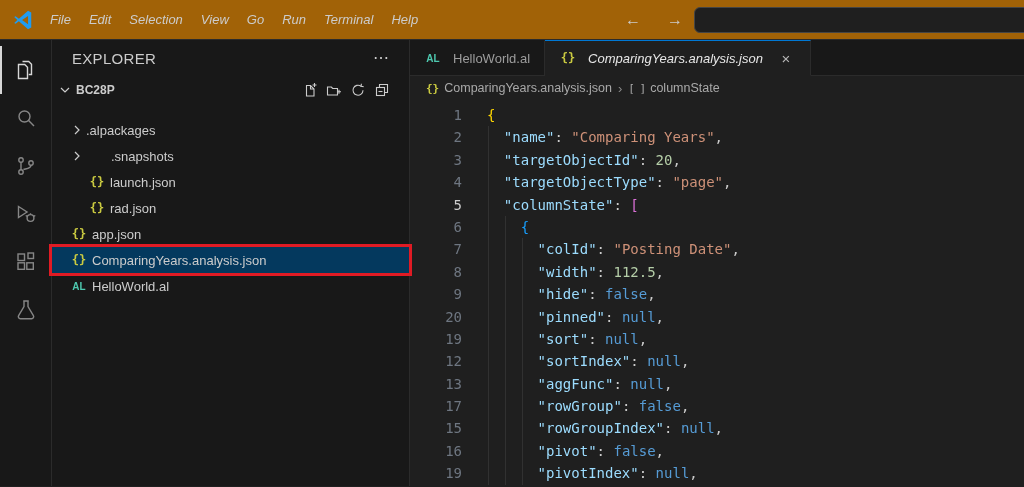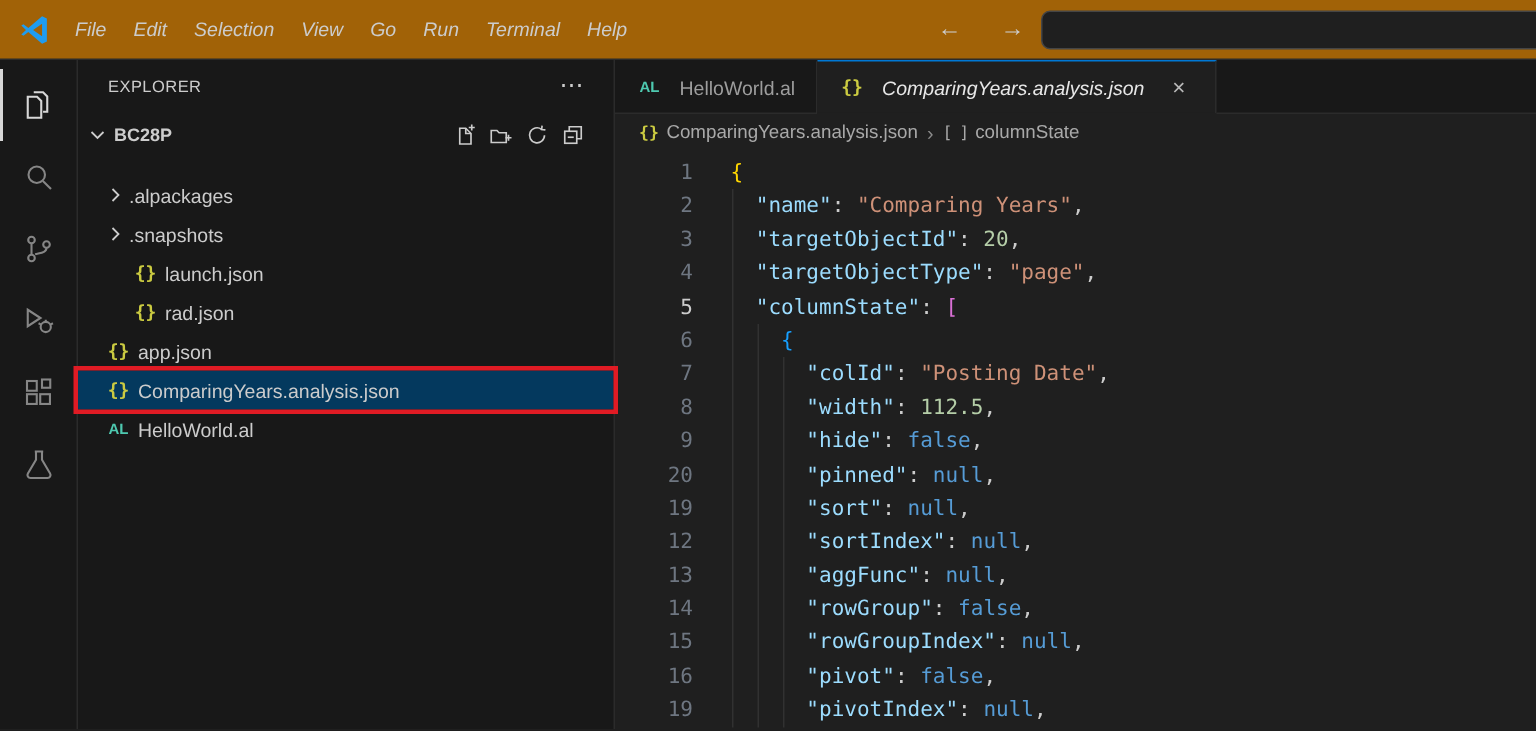--- a/index.html
+++ b/index.html
@@ -27,21 +27,21 @@
   
   .main { display:flex; height:446px; }
   
   .activitybar { width:52px; background:#181818; border-right:1px solid #2b2b2b; display:flex; flex-direction:column; padding-top:6px; flex-shrink:0; }
   .ab-item { height:48px; display:flex; align-items:center; justify-content:center; color:#868686; border-left:2px solid transparent; border-right:2px solid transparent; cursor:pointer; }
   .ab-item.active { color:#d7d7d7; border-left-color:#d7d7d7; }
   .ab-item svg { display:block; }
   
   .sidebar { width:358px; background:#181818; border-right:1px solid #2b2b2b; display:flex; flex-direction:column; flex-shrink:0; position:relative; }
   .sidebar-header { height:36px; display:flex; align-items:center; padding:0 14px 0 20px; }
-  .sidebar-title { font-size:11px; color:#cccccc; letter-spacing:.3px; }
+  .sidebar-title { font-size:15px; color:#cccccc; letter-spacing:.3px; }
   .sidebar-more { margin-left:auto; color:#cccccc; font-size:16px; line-height:1; padding:2px 6px; border-radius:4px; cursor:pointer; }
   .section-row { height:28px; display:flex; align-items:center; color:#cccccc; padding-left:4px; cursor:pointer; }
   .section-name { font-weight:700; font-size:12px; margin-left:2px; }
   .section-actions { margin-left:auto; display:flex; align-items:center; gap:6px; padding-right:18px; color:#cccccc; }
   .action-icon { width:18px; height:18px; display:flex; align-items:center; justify-content:center; border-radius:4px; cursor:pointer; }
   .tree { margin-top:13px; font-size:13px; }
   .tree-row { height:26px; display:flex; align-items:center; color:#cccccc; cursor:pointer; }
   .tree-row.selected { background:var(--c-selection_bg,#04395e); }
   .tree-row.annotated { outline:3px solid var(--c-annotation,#e01b24); outline-offset:0; position:relative; z-index:2; }
   .chevron { width:18px; height:16px; display:flex; align-items:center; justify-content:center; flex-shrink:0; }
@@ -195,21 +195,21 @@
     </div>
     <div class="tree">
         <div class="tree-row" style="padding-left: 16px;">
           <span class="chevron collapsed">
             <svg width="16" height="16" viewBox="0 0 16 16">
               <path d="M6 4l4 4-4 4" fill="none" stroke="currentColor" stroke-width="1.2"></path>
             </svg>
           </span>
           <span class="tree-label">.alpackages</span>
         </div>
-        <div class="tree-row" style="padding-left: 16px;">
+        <div class="tree-row" style="padding-left: 16px; gap: 25px;">
           <span class="chevron collapsed">
             <svg width="16" height="16" viewBox="0 0 16 16">
               <path d="M6 4l4 4-4 4" fill="none" stroke="currentColor" stroke-width="1.2"></path>
             </svg>
           </span>
           <span class="tree-label">.snapshots</span>
         </div>
         <div class="tree-row" style="padding-left: 36px;">
           <span class="file-icon json">{}</span>
           <span class="tree-label">launch.json</span>
@@ -261,21 +261,21 @@
           <div class="ln">4</div>
           <div class="ln active">5</div>
           <div class="ln">6</div>
           <div class="ln">7</div>
           <div class="ln">8</div>
           <div class="ln">9</div>
           <div class="ln">20</div>
           <div class="ln">19</div>
           <div class="ln">12</div>
           <div class="ln">13</div>
-          <div class="ln">14</div>
+          <div class="ln">17</div>
           <div class="ln">15</div>
           <div class="ln">16</div>
           <div class="ln">19</div>
         </div>
       <div class="code"><div class="code-line"><span class="tk-b1">{</span></div><div class="code-line"><span class="tk-p">  </span><span class="tk-k">"name"</span><span class="tk-p">: </span><span class="tk-s">"Comparing Years"</span><span class="tk-p">,</span></div><div class="code-line"><span class="tk-p">  </span><span class="tk-k">"targetObjectId"</span><span class="tk-p">: </span><span class="tk-n">20</span><span class="tk-p">,</span></div><div class="code-line"><span class="tk-p">  </span><span class="tk-k">"targetObjectType"</span><span class="tk-p">: </span><span class="tk-s">"page"</span><span class="tk-p">,</span></div><div class="code-line"><span class="tk-p">  </span><span class="tk-k">"columnState"</span><span class="tk-p">: </span><span class="tk-b2">[</span></div><div class="code-line"><span class="tk-p">    </span><span class="tk-b3">{</span></div><div class="code-line"><span class="tk-p">      </span><span class="tk-k">"colId"</span><span class="tk-p">: </span><span class="tk-s">"Posting Date"</span><span class="tk-p">,</span></div><div class="code-line"><span class="tk-p">      </span><span class="tk-k">"width"</span><span class="tk-p">: </span><span class="tk-n">112.5</span><span class="tk-p">,</span></div><div class="code-line"><span class="tk-p">      </span><span class="tk-k">"hide"</span><span class="tk-p">: </span><span class="tk-w">false</span><span class="tk-p">,</span></div><div class="code-line"><span class="tk-p">      </span><span class="tk-k">"pinned"</span><span class="tk-p">: </span><span class="tk-w">null</span><span class="tk-p">,</span></div><div class="code-line"><span class="tk-p">      </span><span class="tk-k">"sort"</span><span class="tk-p">: </span><span class="tk-w">null</span><span class="tk-p">,</span></div><div class="code-line"><span class="tk-p">      </span><span class="tk-k">"sortIndex"</span><span class="tk-p">: </span><span class="tk-w">null</span><span class="tk-p">,</span></div><div class="code-line"><span class="tk-p">      </span><span class="tk-k">"aggFunc"</span><span class="tk-p">: </span><span class="tk-w">null</span><span class="tk-p">,</span></div><div class="code-line"><span class="tk-p">      </span><span class="tk-k">"rowGroup"</span><span class="tk-p">: </span><span class="tk-w">false</span><span class="tk-p">,</span></div><div class="code-line"><span class="tk-p">      </span><span class="tk-k">"rowGroupIndex"</span><span class="tk-p">: </span><span class="tk-w">null</span><span class="tk-p">,</span></div><div class="code-line"><span class="tk-p">      </span><span class="tk-k">"pivot"</span><span class="tk-p">: </span><span class="tk-w">false</span><span class="tk-p">,</span></div><div class="code-line"><span class="tk-p">      </span><span class="tk-k">"pivotIndex"</span><span class="tk-p">: </span><span class="tk-w">null</span><span class="tk-p">,</span></div></div>
       <div class="indent-guide" style="left:78px;top:26.4px;height:358.4px;"></div>
       <div class="indent-guide" style="left:95px;top:116px;height:268.8px;"></div>
       <div class="indent-guide" style="left:112px;top:138.4px;height:246.4px;"></div>
     </div>
   </div>

